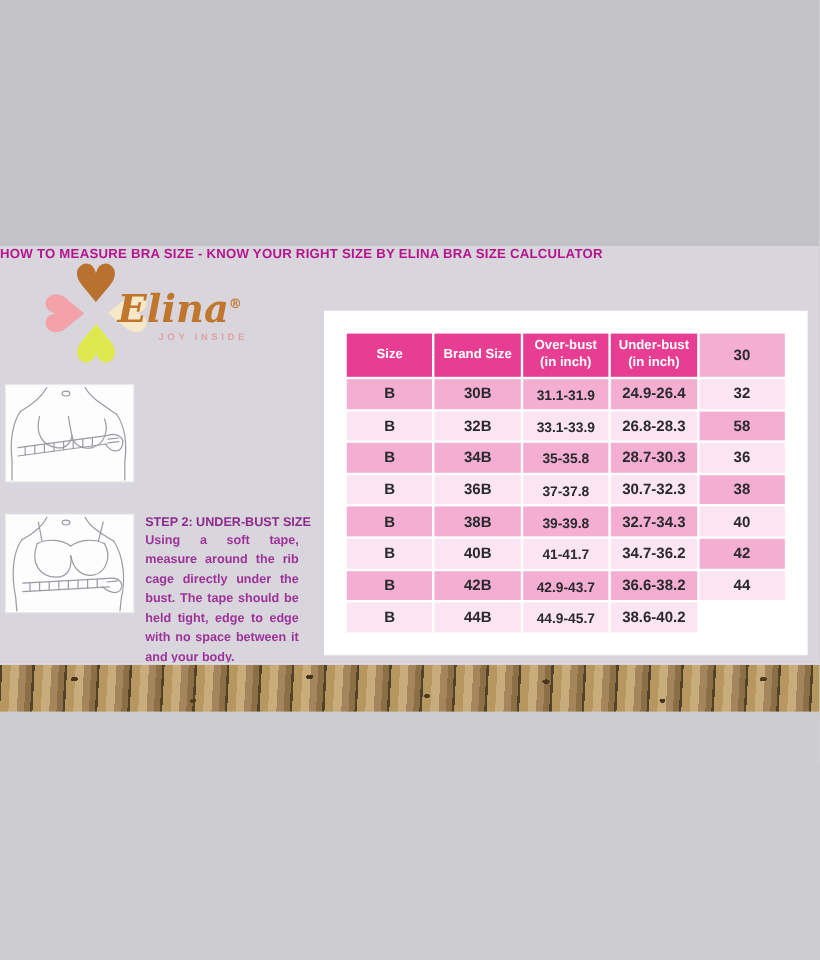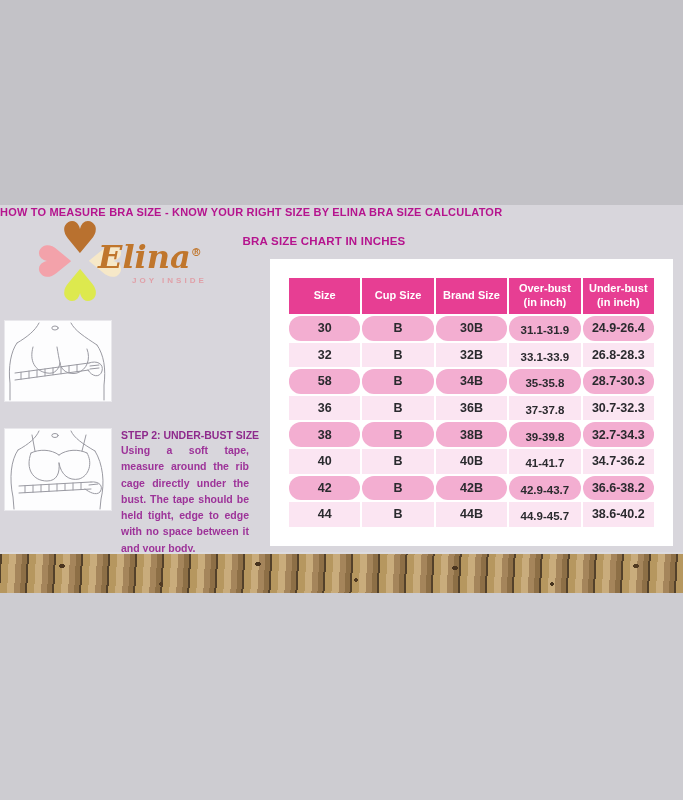--- a/index.html
+++ b/index.html
@@ -57,21 +57,21 @@
   .th{
     background:var(--table-header-pink,#e73e93); color:#fff;
     font-weight:bold; font-size:11px; line-height:1.25;
     display:flex; flex-direction:column; align-items:center; justify-content:center;
     text-align:center;
   }
   .cell{
     display:flex; align-items:center; justify-content:center;
     font-weight:bold; font-size:12.5px; color:#2a2a2e;
   }
-  .cell.r0{background:var(--table-row-pink,#f3aed1);border-radius:12px;}
+  .cell.r0{background:var(--table-row-pink,#f3aed1);}
   .cell.r1{background:var(--table-row-light,#fbe5f2);}
   .cell.ob{font-size:11.5px; padding-top:4px; box-sizing:border-box;}
   
   .step{position:absolute; color:var(--step-body-purple,#9d3399);}
   .step h4{
     margin:0 0 1px 0; font-size:10.5px; font-weight:bold;
     color:var(--step-heading-purple,#8e2a8c); white-space:nowrap;
   }
   .step p{
     margin:0; font-size:10.5px; line-height:1.55; font-weight:bold;
@@ -125,28 +125,24 @@
 
   <div class="logo">
     <span class="heart top">♥</span>
     <span class="heart left">♥</span>
     <span class="heart bottom">♥</span>
     <span class="heart right">♥</span>
     <span class="wordmark"><span>Elina</span><sup>®</sup></span>
     <span class="tagline">JOY INSIDE</span>
   </div>
 
-  <div class="chart-heading">BRA SIZE CHART IN INCHES</div>
 
   <div class="size-table">
       <div class="th">
         <span>Size</span>
-      </div>
-      <div class="th">
-        <span>Cup Size</span>
       </div>
       <div class="th">
         <span>Brand Size</span>
       </div>
       <div class="th">
         <span>Over-bust</span>
         <span>(in inch)</span>
       </div>
       <div class="th">
         <span>Under-bust</span>

